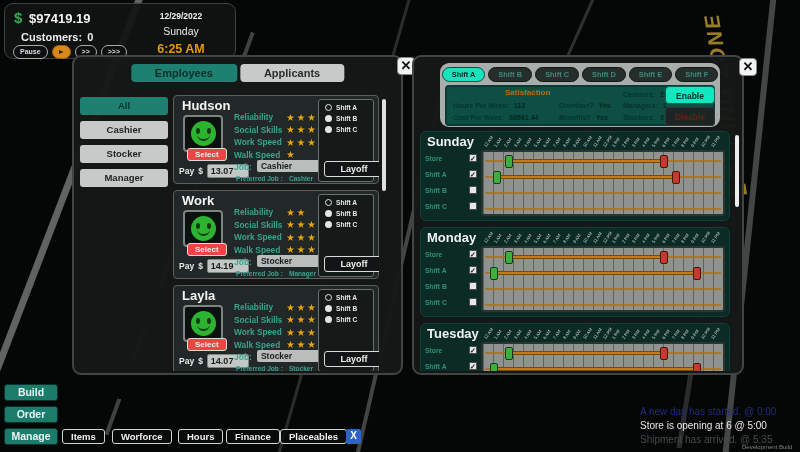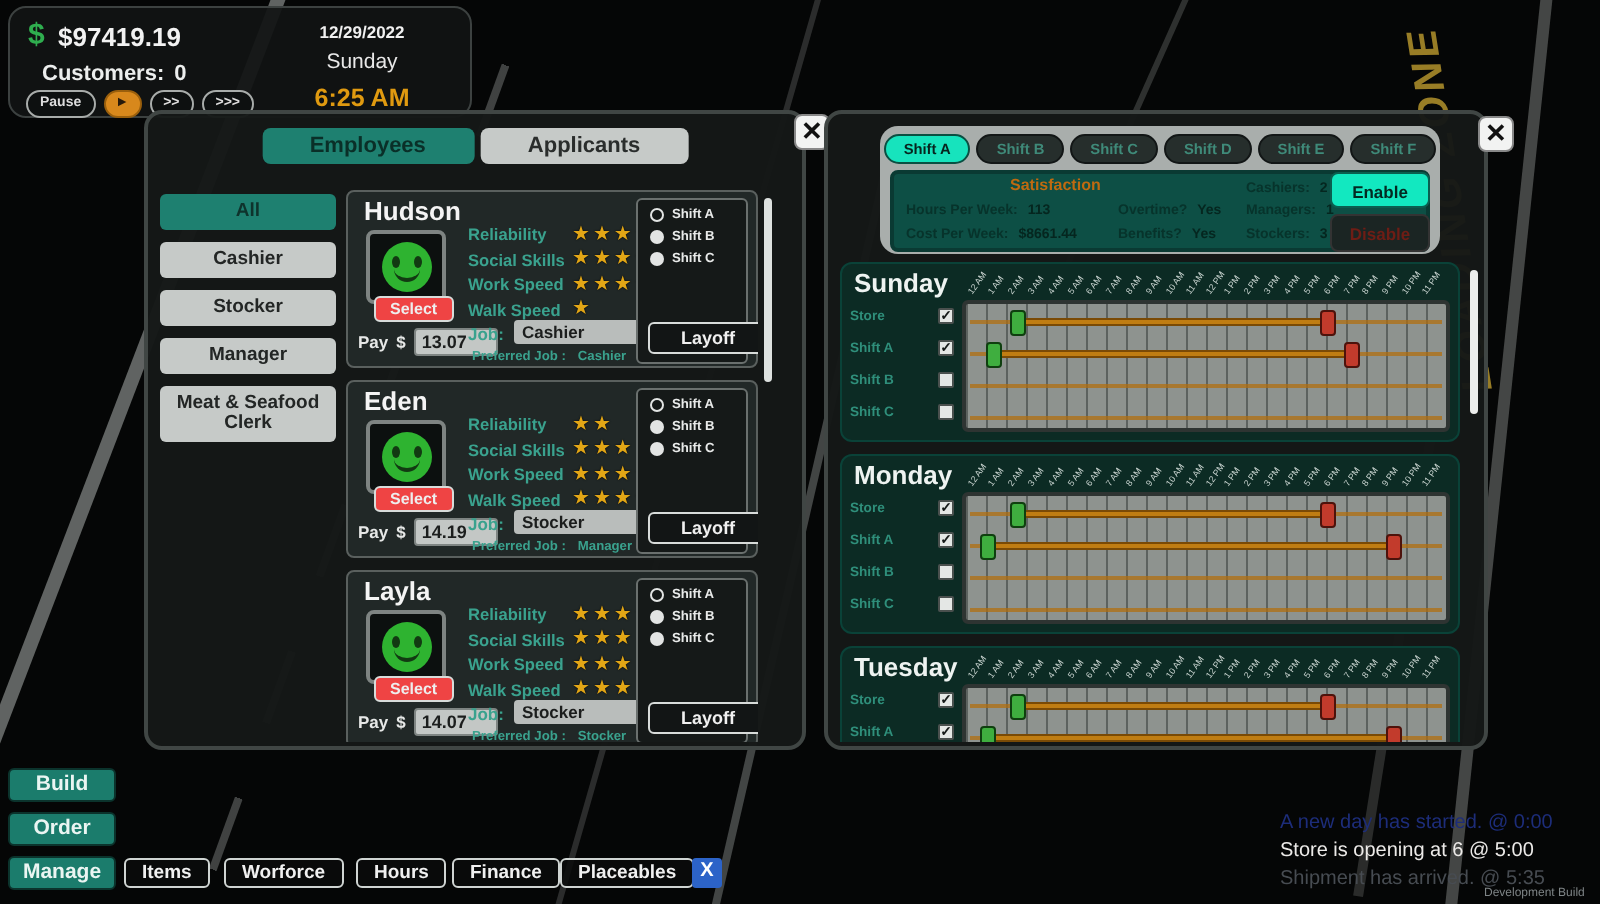--- a/index.html
+++ b/index.html
@@ -211,21 +211,20 @@
     <div class="close-btn">✕</div>
     <div id="emp-tabs">
         <div class="emp-tab active">Employees</div>
         <div class="emp-tab">Applicants</div>
       </div>
     <div id="sidebar">
         <div class="cat-btn active">All</div>
         <div class="cat-btn">Cashier</div>
         <div class="cat-btn">Stocker</div>
         <div class="cat-btn">Manager</div>
-        <div class="cat-btn">Meat &amp; Seafood Clerk</div>
       </div>
     <div id="cards-viewport">
   <div class="emp-card">
     <div class="ename">Hudson</div>
     <div class="avatar-box">
       <div class="face">
         <div class="eye l"></div>
               <div class="eye r"></div>
               <div class="mouth"></div>
       </div>
@@ -277,21 +276,21 @@
               <div class="radio-row">
                 <div class="radio filled"></div>
                 <div class="radio-label">Shift C</div>
               </div>
             </div>
       <div class="layoff-btn">Layoff</div>
     </div>
   </div>
 
   <div class="emp-card">
-    <div class="ename">Eden</div>
+    <div class="ename">Work</div>
     <div class="avatar-box">
       <div class="face">
         <div class="eye l"></div>
               <div class="eye r"></div>
               <div class="mouth"></div>
       </div>
     </div>
     <div class="select-btn">Select</div>
     <div class="pay-row">
       <span>Pay</span>

